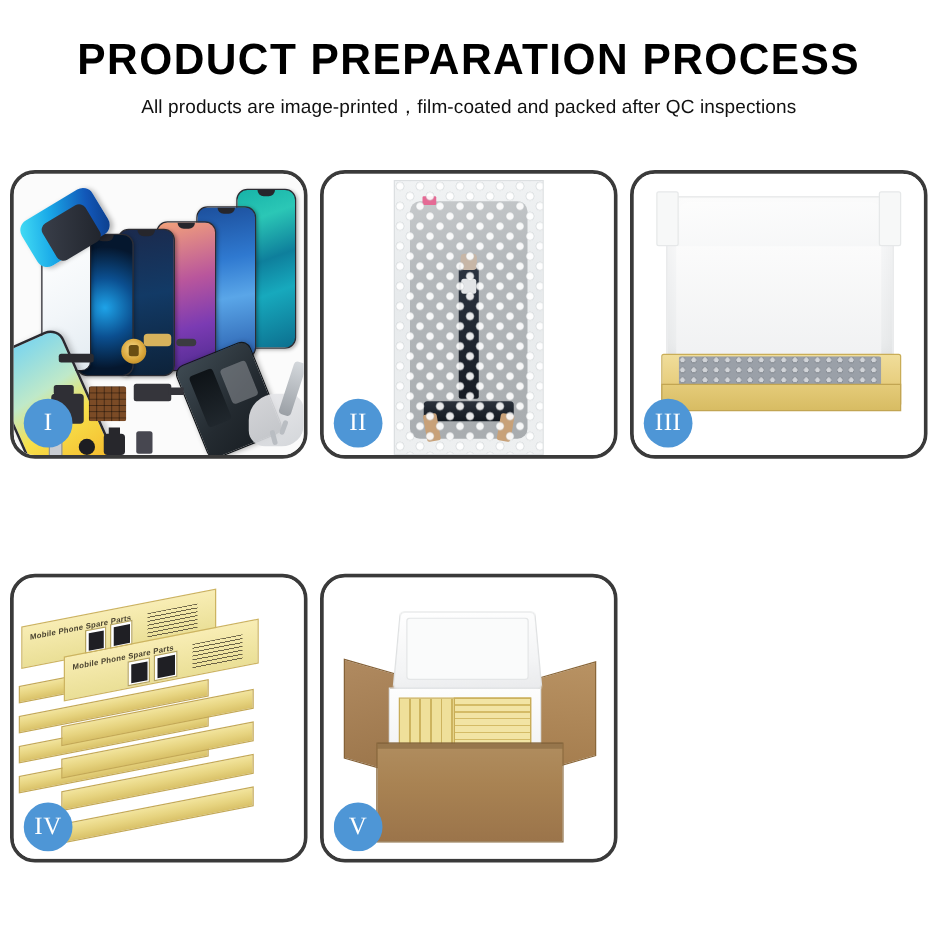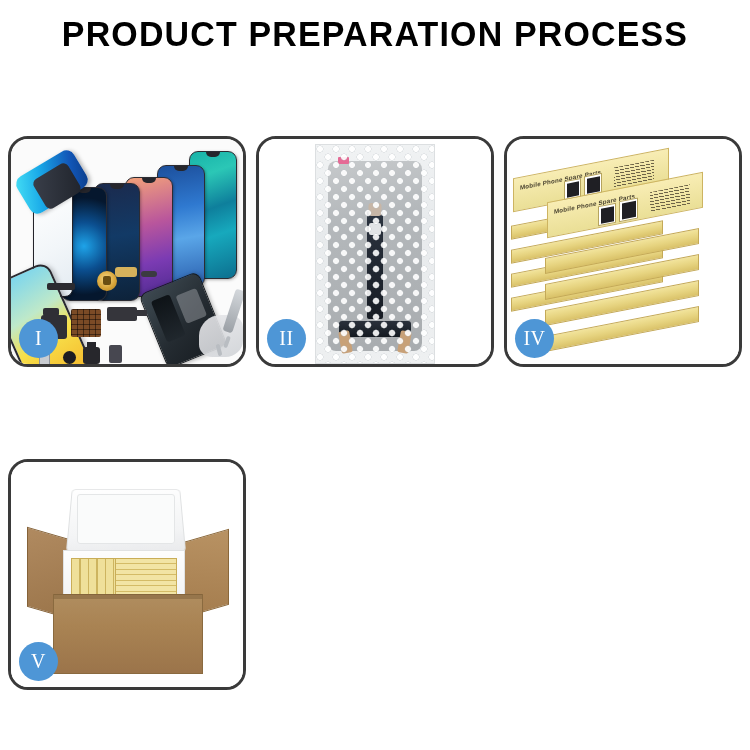--- a/index.html
+++ b/index.html
@@ -11,21 +11,21 @@
     width: 750px;
     height: 750px;
     font-family: "Liberation Sans", sans-serif;
     overflow: hidden;
     position: relative;
   }
 
   
   #header {
     width: 750px;
-    padding-top: 16px;
+    padding-top: 30px;
     text-align: center;
   }
   #page-title {
     font-family: "Liberation Sans", sans-serif;
     font-size: 35px;
     font-weight: bold;
     letter-spacing: 1.2px;
     color: #000000;
     line-height: 1;
     transform: scaleX(0.97);
@@ -383,20 +383,21 @@
   #box6-shadow {
     position:absolute; left:26px; bottom:30px; width:180px; height:14px;
     background: radial-gradient(ellipse at center, rgba(0,0,0,.13), transparent 70%);
   }
 </style>
 </head>
 <body>
 
 <div id="header">
   <div id="page-title">PRODUCT PREPARATION PROCESS</div>
+  <div id="page-subtitle">All products are image-printed，film-coated and packed after QC inspections</div>
 </div>
 
 <div id="panel-grid">
 
   <div class="panel">
     <div class="panel-scene">
       <div class="p1-bg"></div>
       <div class="ph" id="ph-teal"></div>
       <div class="ph" id="ph-blue"></div>
       <div class="ph" id="ph-purple"></div>
@@ -437,20 +438,33 @@
         <div id="flex-bottom"></div>
         <div id="tab-left"></div>
         <div id="tab-right"></div>
         <div id="pink-label"></div>
         <div id="bubble-texture"></div>
       </div>
     </div>
     <div class="badge">II</div>
   </div>
 
+  <div class="panel">
+    <div class="panel-scene">
+      <div class="p3-bg"></div>
+      <div id="box3-lid"></div>
+      <div id="box3-lid-flapL"></div>
+      <div id="box3-lid-flapR"></div>
+      <div id="box3-foam"></div>
+      <div id="box3-tray"></div>
+      <div id="box3-bubble"></div>
+      <div id="box3-tray-front"></div>
+    </div>
+    <div class="badge">III</div>
+  </div>
 
   <div class="panel">
     <div class="panel-scene">
       <div class="p4-bg"></div>
 
       <div class="stack-layer" style="left:4px;top:72px;width:150px;height:12px;transform:skewY(-11deg);"></div>
       <div class="stack-layer" style="left:4px;top:96px;width:150px;height:12px;transform:skewY(-11deg);"></div>
       <div class="stack-layer" style="left:4px;top:120px;width:150px;height:12px;transform:skewY(-11deg);"></div>
       <div class="stack-layer" style="left:4px;top:144px;width:150px;height:12px;transform:skewY(-11deg);"></div>
 

